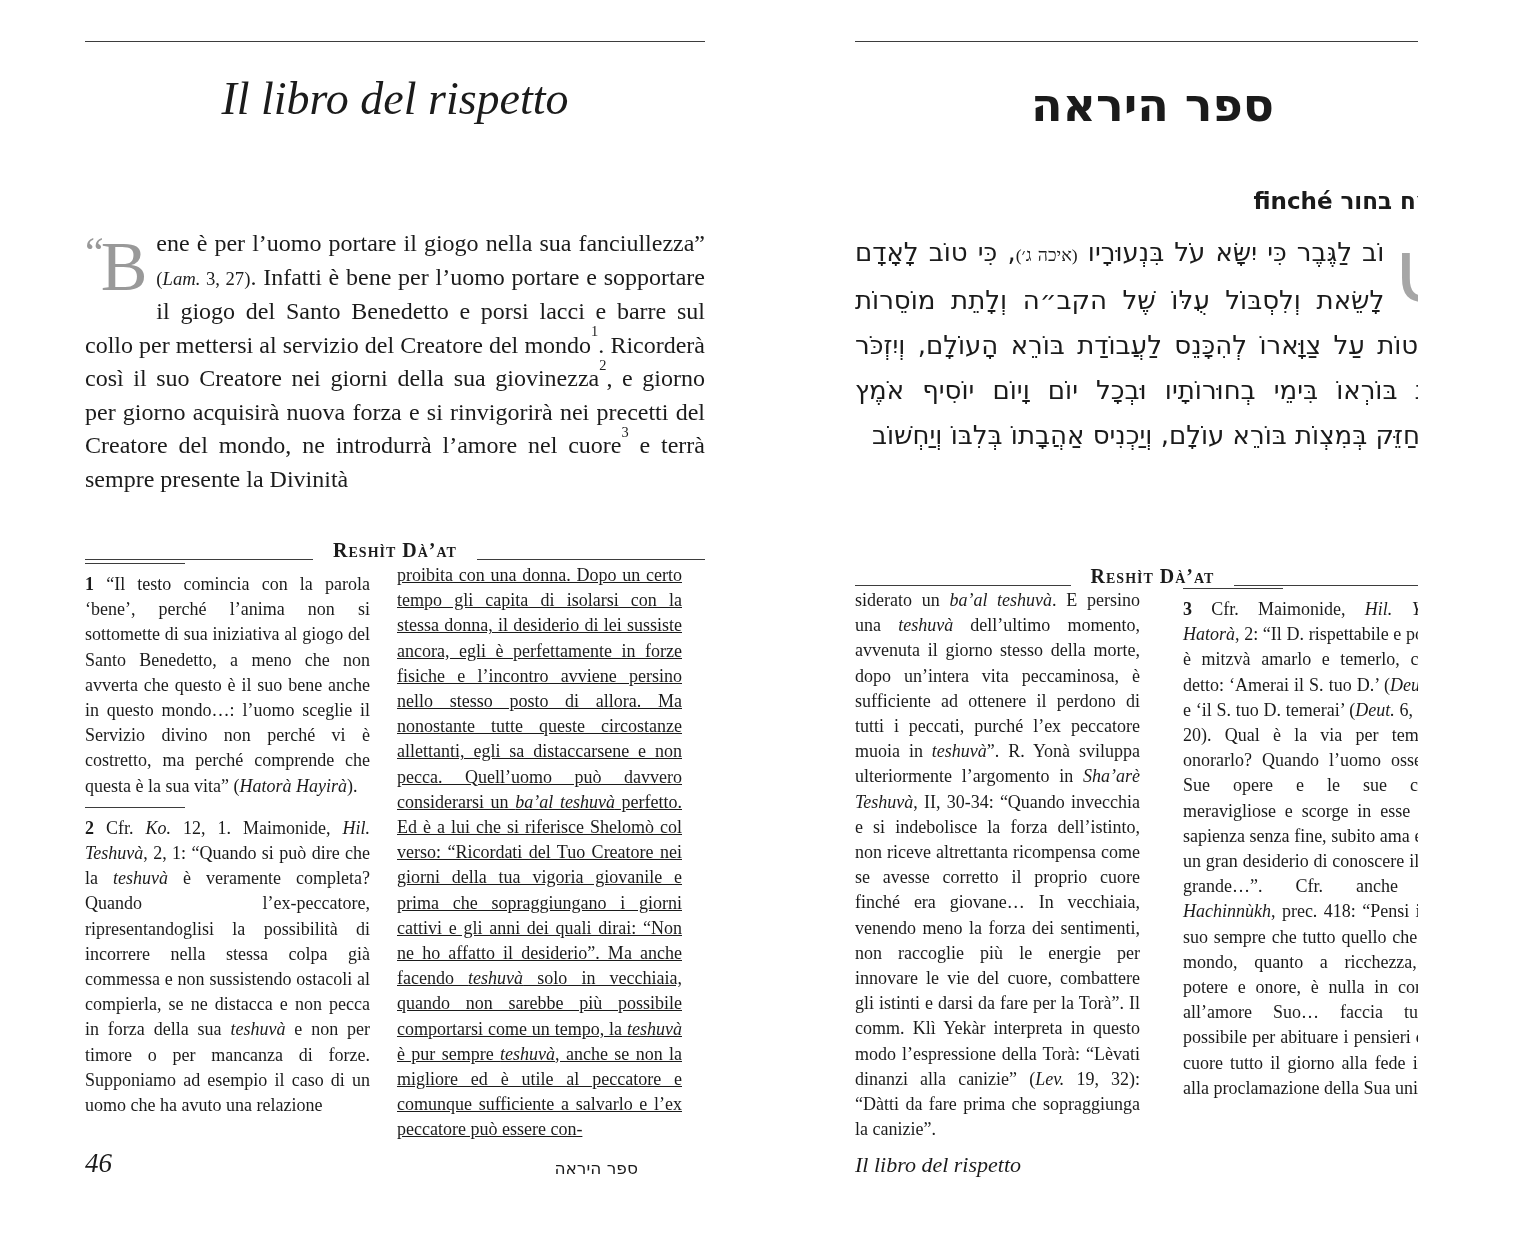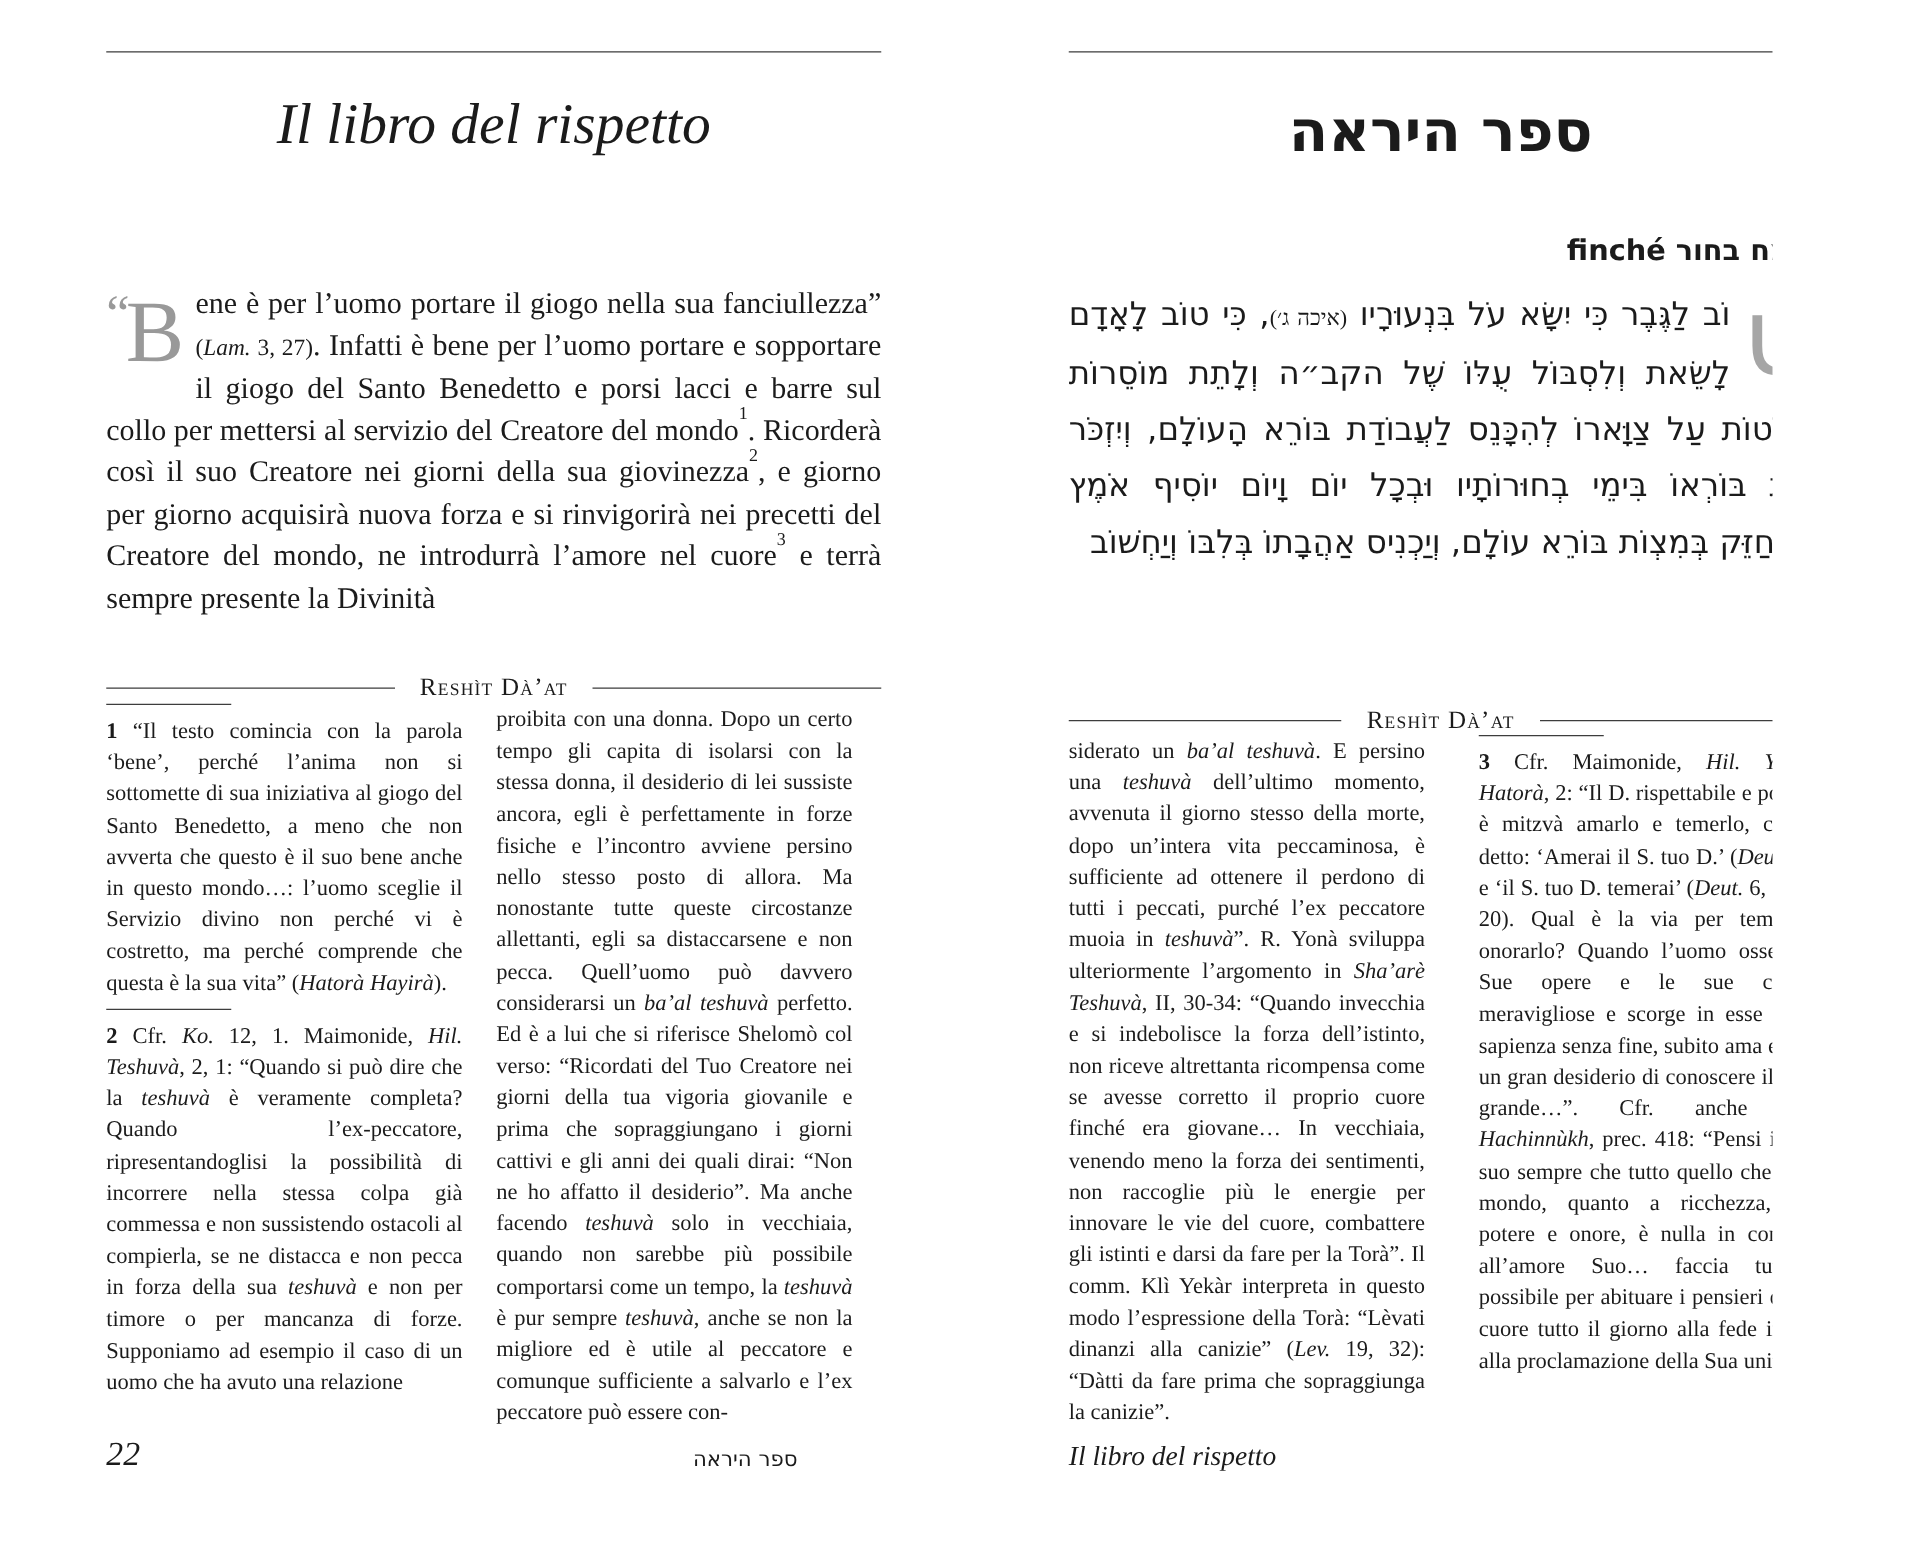--- a/index.html
+++ b/index.html
@@ -26,38 +26,38 @@
     position:absolute;top:227px;left:0;width:620px;margin:0;
     font-size:24px;line-height:33.5px;text-align:justify;
   }
   .dropcap-wrap{float:left;margin:4px 9px 0 0;color:#999999;white-space:nowrap;}
   .dc-quote{font-size:42px;line-height:1;vertical-align:24px;letter-spacing:-3px;}
   .dc-letter{font-size:70px;line-height:56px;}
   .ref{font-size:0.78em;}
   sup{font-size:0.6em;line-height:0;position:relative;top:-0.5em;}
 
   
-  .fn-sep{position:absolute;left:0;width:100%;display:flex;align-items:center;gap:20px;}
+  .fn-sep{position:absolute;left:0;width:100%;display:flex;align-items:flex-end;gap:20px;font-weight:bold;}
   .page-left .fn-sep{top:540px;}
   .page-right .fn-sep{top:566px;}
   .sep-line{flex:1;height:1px;background:#3d3d3d;}
   .sep-label{
     font-variant:small-caps;font-size:20px;letter-spacing:1px;line-height:1;
     white-space:nowrap;
   }
 
   
   .fn-col{
     position:absolute;width:285px;font-size:18px;line-height:25.2px;
     text-align:justify;
   }
   .page-left  .fn-col{top:563px;}
   .page-right .fn-col{top:588px;}
   .fn-col-1{left:0;}
-  .page-left  .fn-col-2{left:312px;}
+  .page-left  .fn-col-2{left:312px;text-decoration:underline;}
   .page-right .fn-col-2{left:328px;}
   .fn{margin:0;}
   .fn-rule{width:100px;height:1px;background:#3d3d3d;margin:0 0 8px 0;}
   .fn + .fn-rule{margin-top:8px;}
   .fn b{font-weight:bold;}
 
   
   .footer-num{position:absolute;top:1148px;font-style:italic;font-size:27px;}
   .page-left  .footer-num{left:0;}
   .page-right .footer-num{right:0;}
@@ -107,21 +107,21 @@
       <div class="fn-rule"></div>
       <p class="fn"><b>1</b> “Il testo comincia con la parola ‘bene’, perché l’anima non si sottomette di sua iniziativa al giogo del Santo Benedetto, a meno che non avverta che questo è il suo bene anche in questo mondo…: l’uomo sceglie il Servizio divino non perché vi è costretto, ma perché comprende che questa è la sua vita” (<i>Hatorà Hayirà</i>).</p>
       <div class="fn-rule"></div>
       <p class="fn"><b>2</b> Cfr. <i>Ko.</i> 12, 1. Maimonide, <i>Hil. Teshuvà</i>, 2, 1: “Quando si può dire che la <i>teshuvà</i> è veramente completa? Quando l’ex-peccatore, ripresentandoglisi la possibilità di incorrere nella stessa colpa già commessa e non sussistendo ostacoli al compierla, se ne distacca e non pecca in forza della sua <i>teshuvà</i> e non per timore o per mancanza di forze. Supponiamo ad esempio il caso di un uomo che ha avuto una relazione</p>
     </div>
 
     <div class="fn-col fn-col-2">
       <p class="fn">proibita con una donna. Dopo un certo tempo gli capita di isolarsi con la stessa donna, il desiderio di lei sussiste ancora, egli è perfettamente in forze fisiche e l’incontro avviene persino nello stesso posto di allora. Ma nonostante tutte queste circostanze allettanti, egli sa distaccarsene e non pecca. Quell’uomo può davvero considerarsi un <i>ba’al teshuvà</i> perfetto. Ed è a lui che si riferisce Shelomò col verso: “Ricordati del Tuo Creatore nei giorni della tua vigoria giovanile e prima che sopraggiungano i giorni cattivi e gli anni dei quali dirai: “Non ne ho affatto il desiderio”. Ma anche facendo <i>teshuvà</i> solo in vecchiaia, quando non sarebbe più possibile comportarsi come un tempo, la <i>teshuvà</i> è pur sempre <i>teshuvà</i>, anche se non la migliore ed è utile al peccatore e comunque sufficiente a salvarlo e l’ex peccatore può essere con-</p>
     </div>
 
-    <div class="footer-num">22</div>
+    <div class="footer-num">46</div>
     <div class="footer-run-left">ספר היראה</div>
   </section>
 
   <section class="page page-right">
     <div class="top-rule"></div>
 
     <h1 class="title-he">ספר היראה</h1>
 
     <h2 class="heading-he">שמח בחור finché</h2>
 

